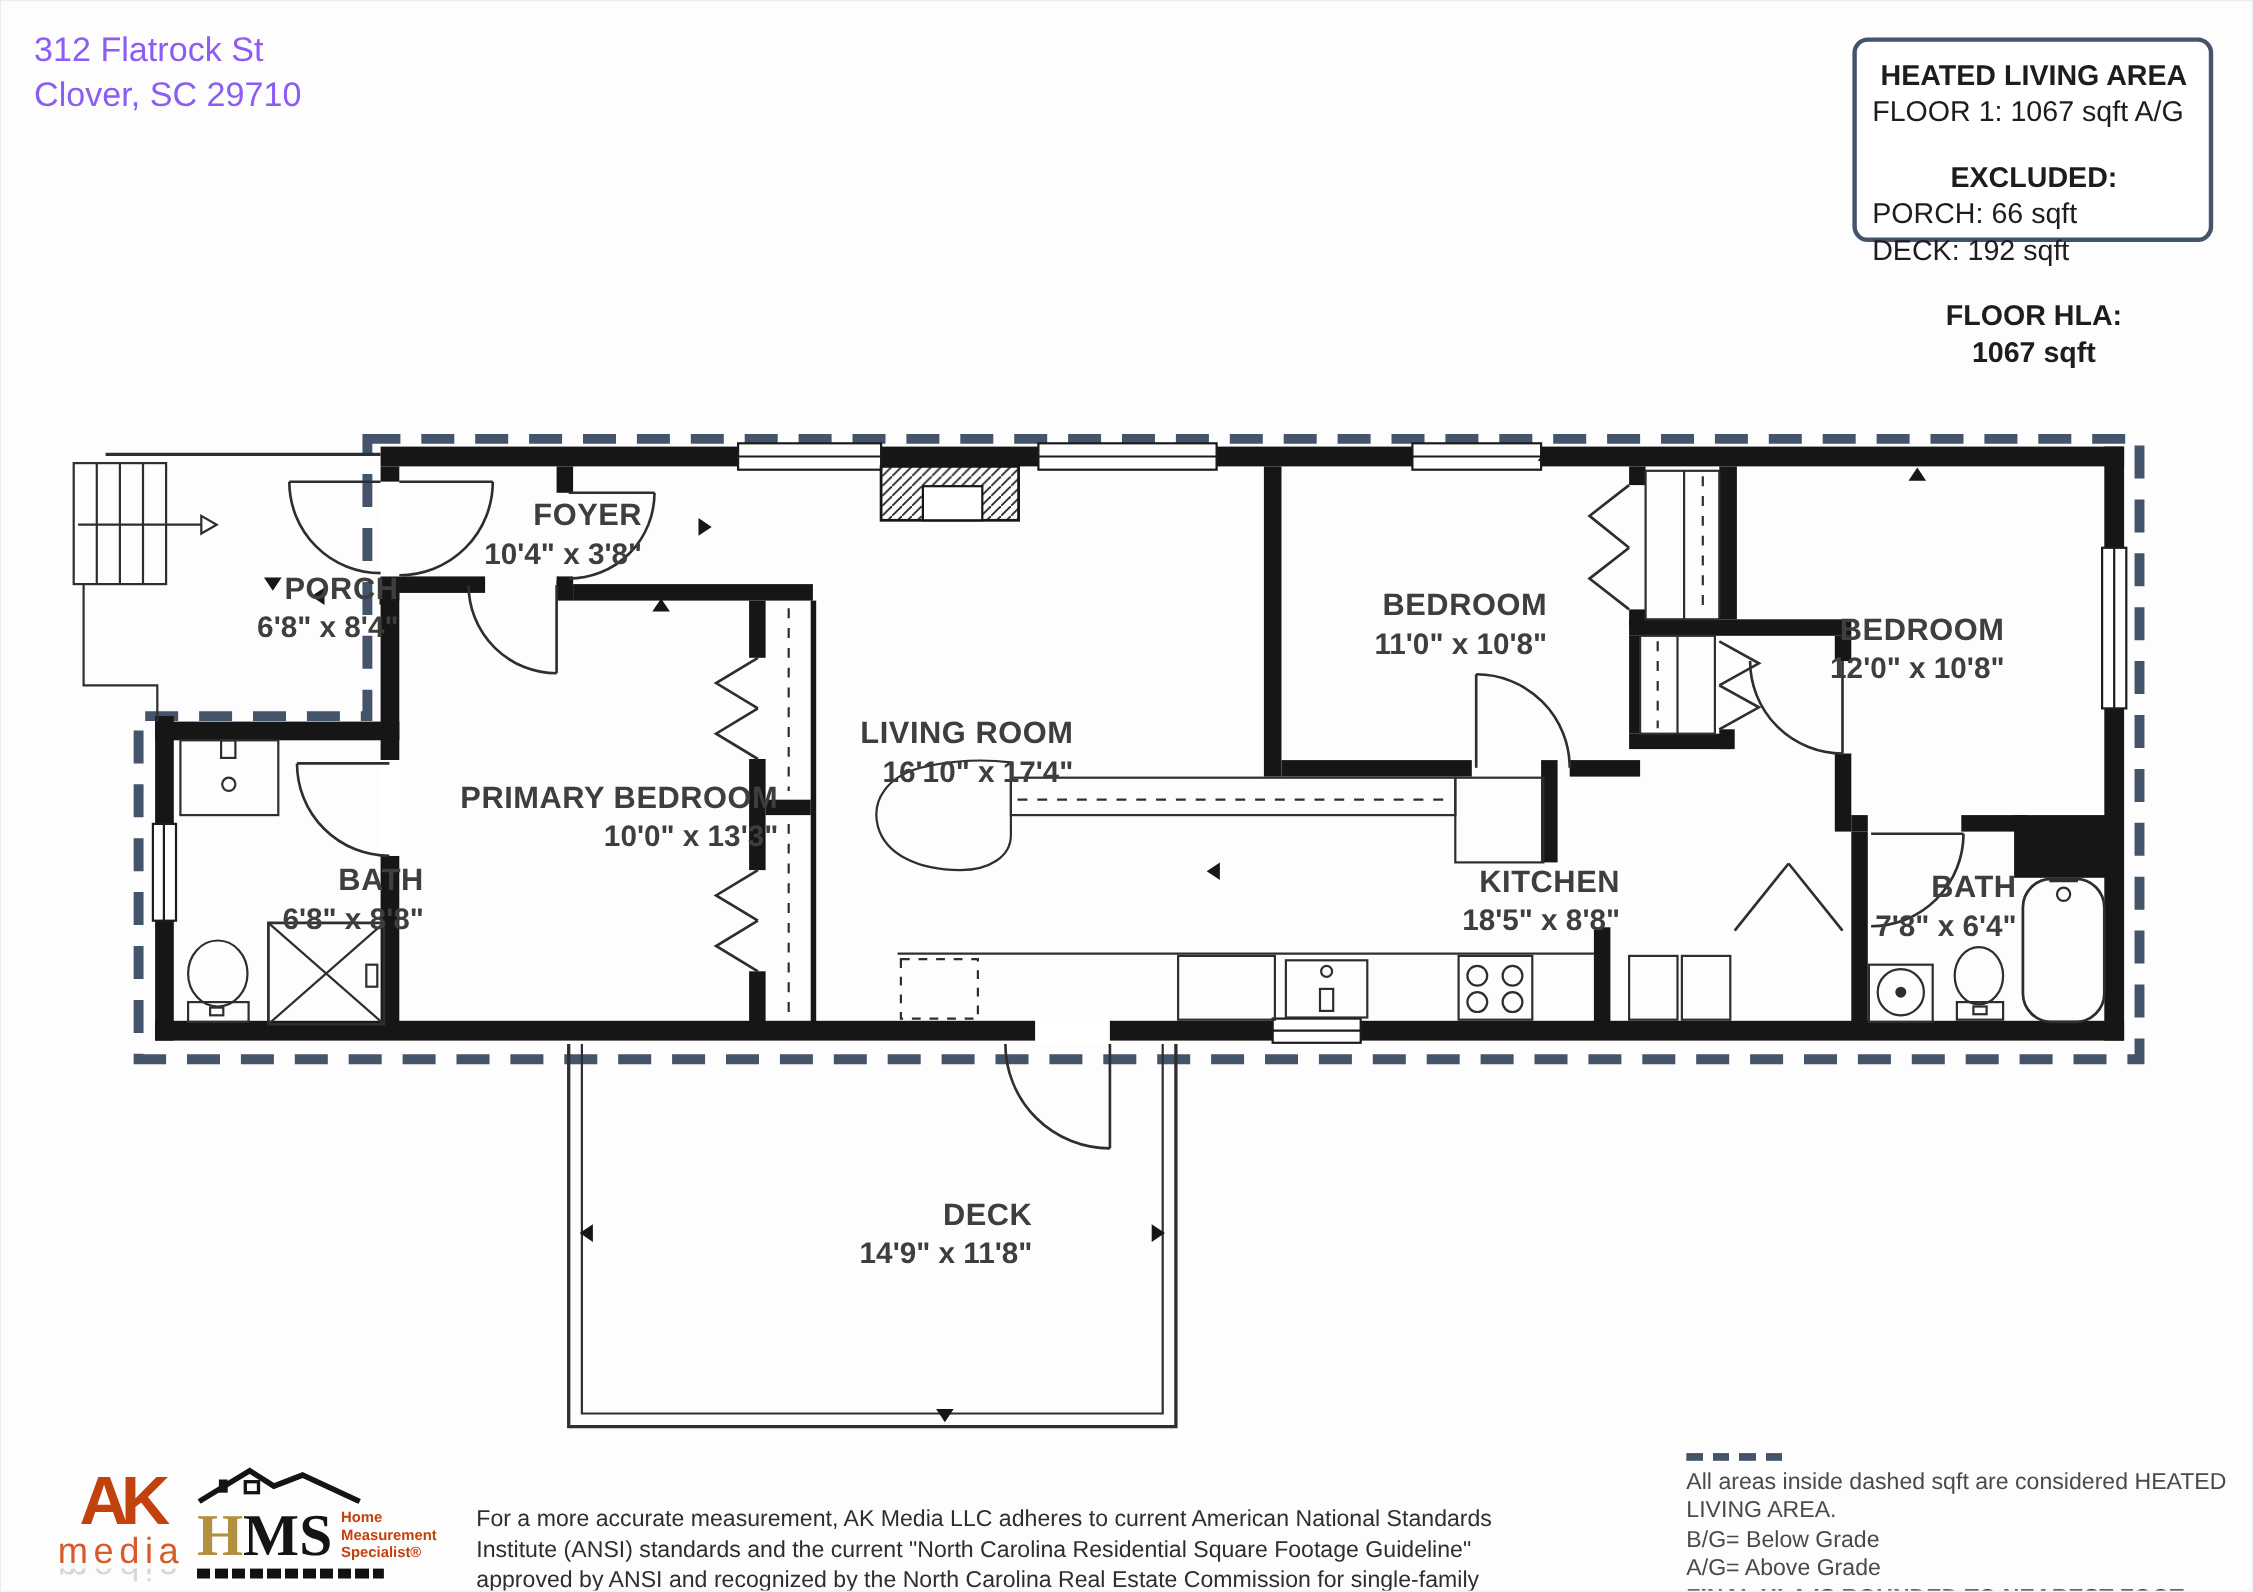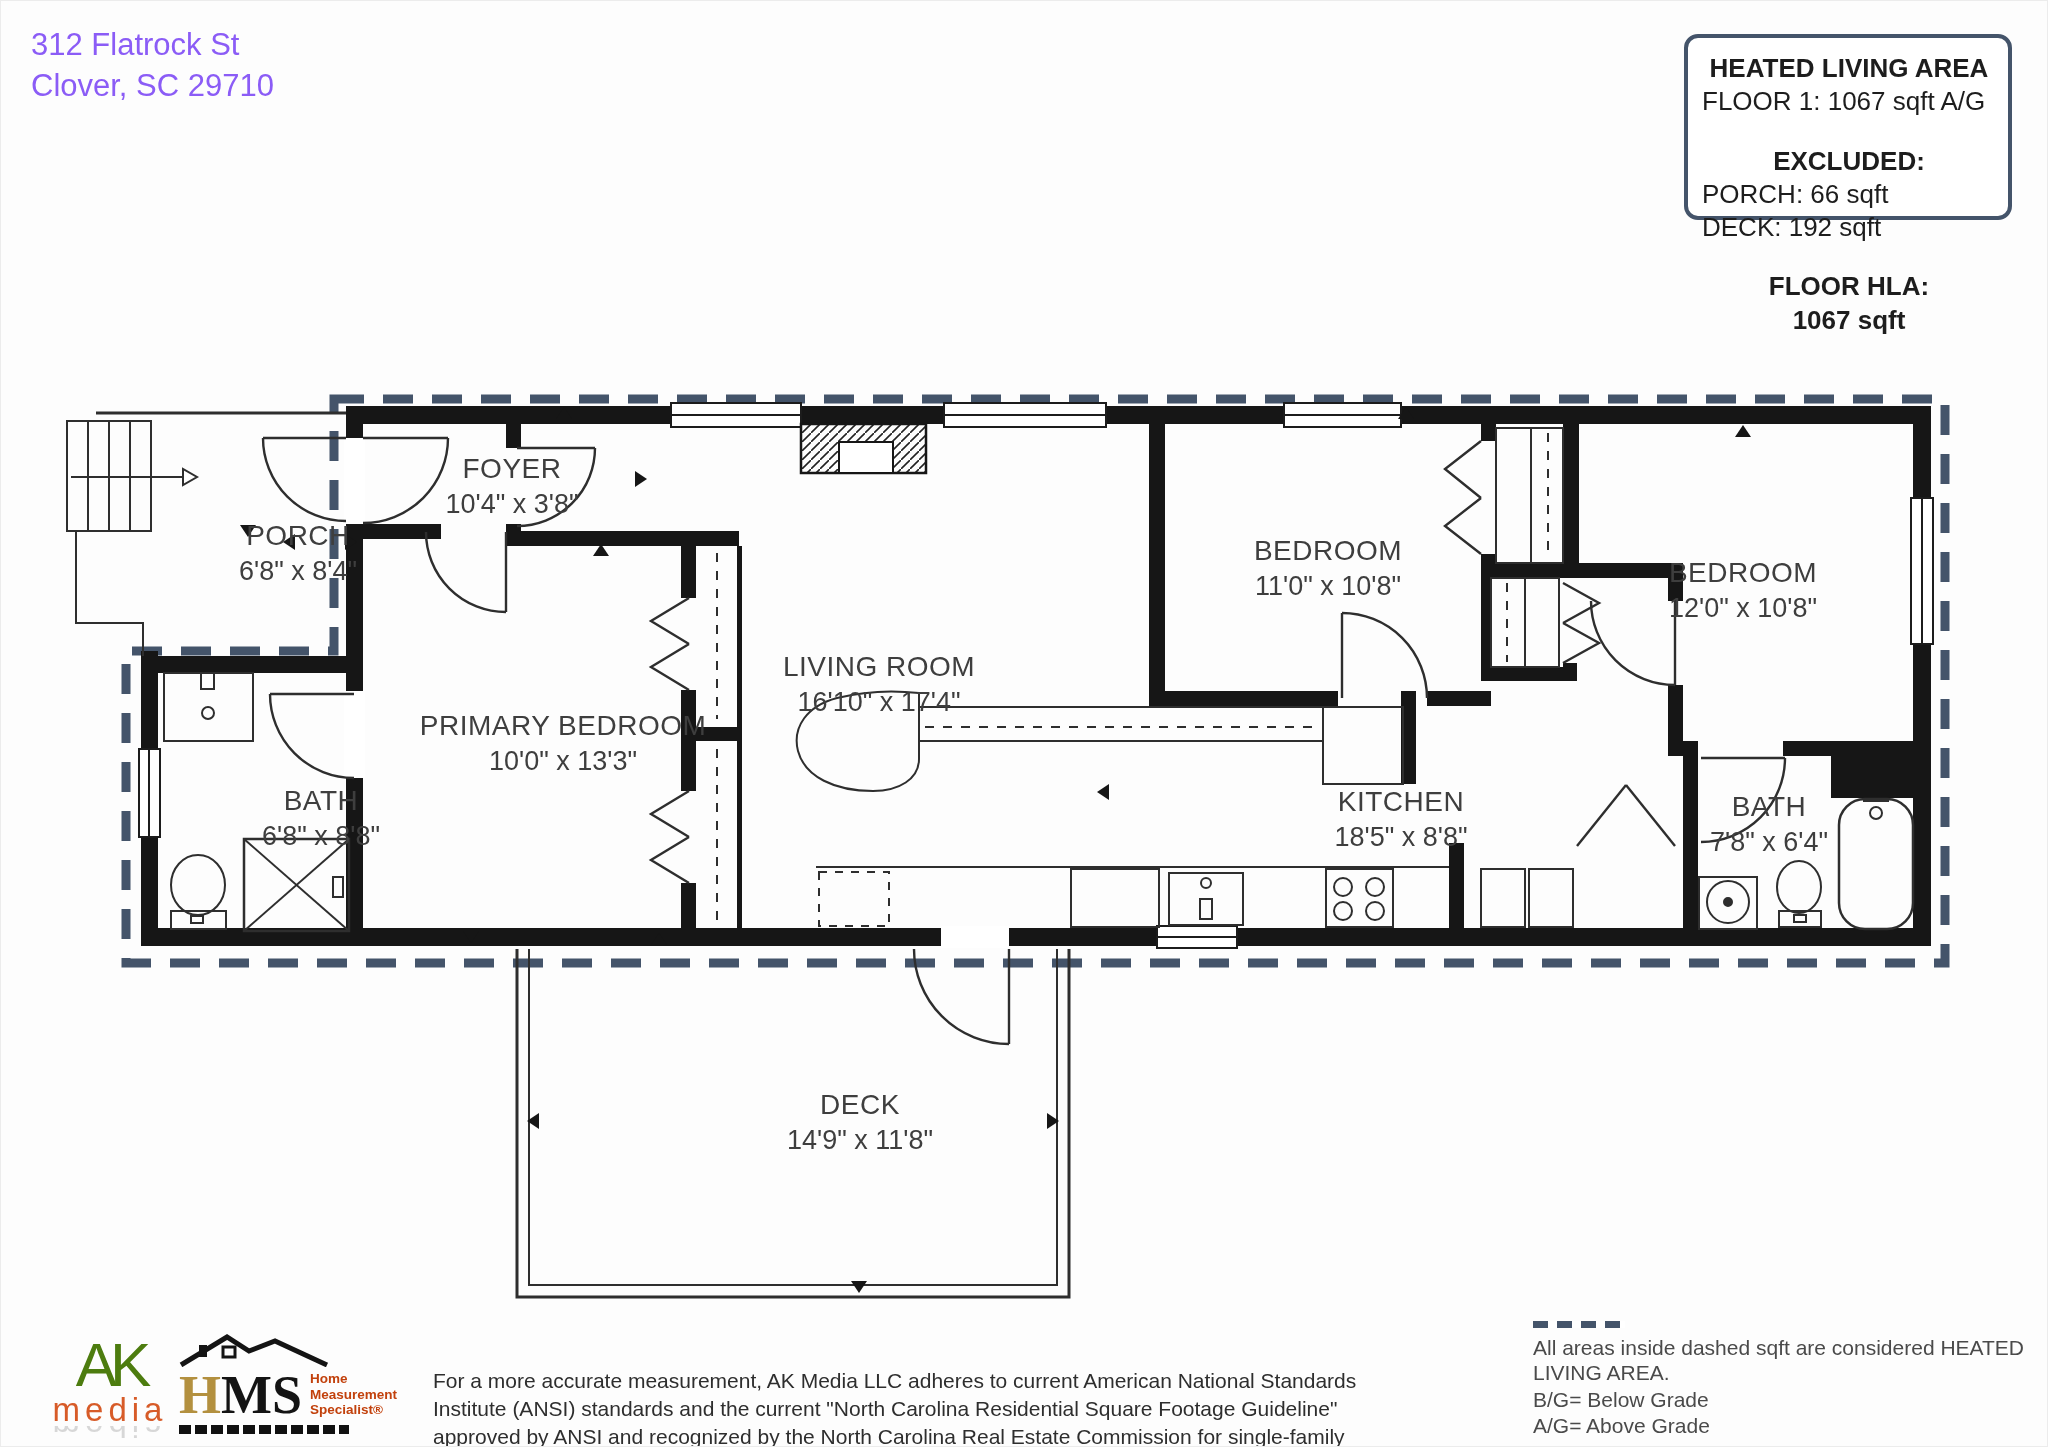--- a/index.html
+++ b/index.html
@@ -6,26 +6,26 @@
   #page{position:relative;width:2048px;height:1447px;background:#fdfdfd;overflow:hidden;
         font-family:"Liberation Sans", sans-serif;border:1px solid #ececec;box-sizing:border-box;}
   #plan-svg{position:absolute;left:0;top:0;}
   .address{position:absolute;left:30px;top:24px;color:#8b5cf6;font-size:31px;line-height:1.32;font-weight:500;}
   .hla-box{position:absolute;left:1683px;top:33px;width:328px;height:186px;border:4px solid #44546a;
            border-radius:14px;background:#fff;color:#1d1d1d;font-size:26px;line-height:1.28;box-sizing:border-box;
            padding:14px 12px 0 14px;}
   .hla-box .c{text-align:center;font-weight:700;}
   .hla-box .l{text-align:left;}
   .hla-box .gap{height:26px;}
-  .room-label{position:absolute;transform:translate(-50%,-50%);text-align:center;color:#3e3e3e;white-space:nowrap;}
+  .room-label{position:absolute;transform:translate(-50%,-50%);text-align:right;color:#3e3e3e;white-space:nowrap;font-weight:bold;}
   .room-label .nm{font-size:28px;letter-spacing:.5px;display:block;}
   .room-label .dm{font-size:27px;display:block;margin-top:4px;}
   
   .ak-logo{position:absolute;left:44px;top:1336px;width:130px;text-align:center;}
-  .ak-logo .ak{font-size:62px;font-weight:400;color:#4d7c0f;letter-spacing:-7px;line-height:.9;}
+  .ak-logo .ak{font-size:62px;font-weight:700;color:#c2410c;letter-spacing:-7px;line-height:.9;}
   .ak-logo .media{font-size:33px;color:#d75b28;letter-spacing:5px;line-height:1;margin-top:0;}
   .ak-logo .refl{transform:scaleY(-1);opacity:.28;height:16px;overflow:hidden;color:#777;
                  font-size:33px;letter-spacing:5px;line-height:1;}
   .hms-logo{position:absolute;left:178px;top:1330px;width:210px;}
   .hms-row{display:flex;align-items:flex-start;}
   .hms-abbr{font-family:"Liberation Serif",serif;font-size:54px;font-weight:700;line-height:.9;color:#141414;}
   .hms-abbr .h{color:#b3903f;}
   .hms-tag{font-size:13.5px;font-weight:700;color:#c2410c;line-height:1.15;margin-left:8px;margin-bottom:4px;}
   .hms-bricks{height:9px;margin-top:3px;width:170px;
       background:repeating-linear-gradient(90deg,#111 0 12px,#fff 12px 16px);}

